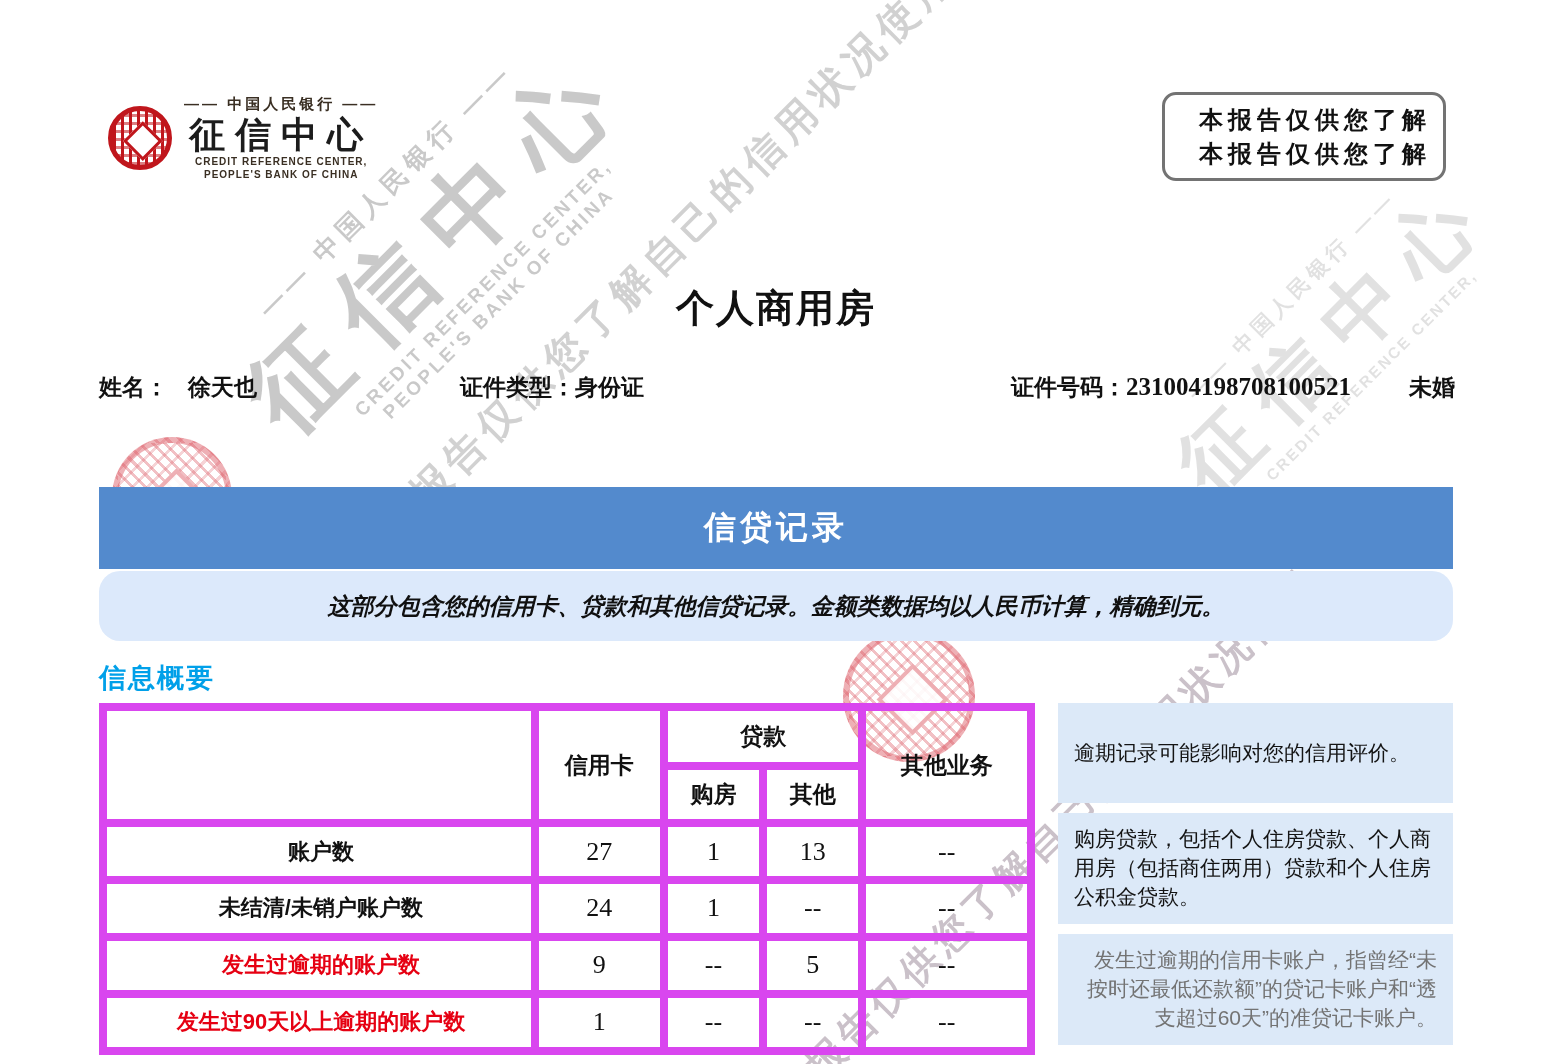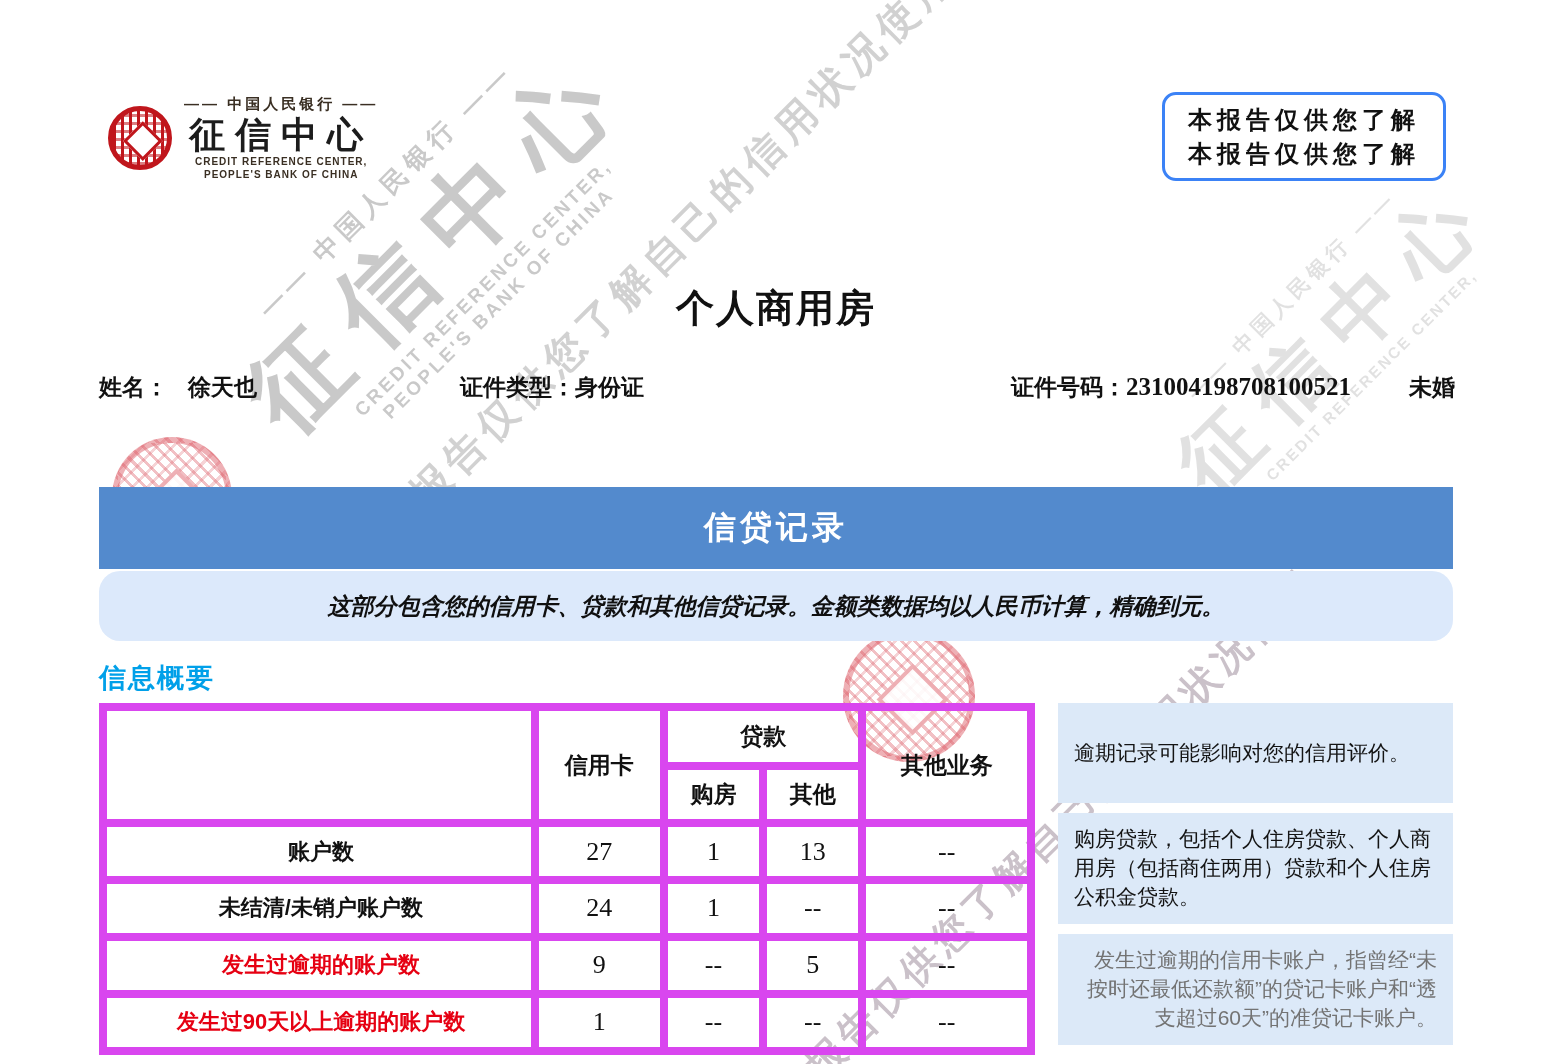--- a/index.html
+++ b/index.html
@@ -62,22 +62,22 @@
     background:#fff; border:3px solid #c0161c; transform:rotate(45deg);
   }
   .logo-text { margin-left:12px; text-align:center; color:#222; }
   .logo-bank { font-size:15px; font-weight:bold; letter-spacing:3px; color:#3a2f23; }
   .logo-main { font-size:36px; font-weight:bold; letter-spacing:10px; line-height:1.15; color:#1c1c1c; }
   .logo-en   { font-size:10px; font-weight:bold; letter-spacing:1px; color:#3a2f23; line-height:1.3; }
 
   
   .notice-box {
     position:absolute; left:1162px; top:92px; width:284px;
-    border:3px solid #3b82f6; border-radius:14px;
-    padding:8px 12px; text-align:center;
+    border:3px solid #737373; border-radius:14px;
+    padding:8px 12px; text-align:right;
     font-size:24px; font-weight:bold; letter-spacing:5px; line-height:1.4;
     background:#fff; color:#111;
   }
 
   
   .doc-title {
     position:absolute; left:0; top:283px; width:100%;
     text-align:center; font-size:38px; font-weight:bold; letter-spacing:2px;
   }
 

